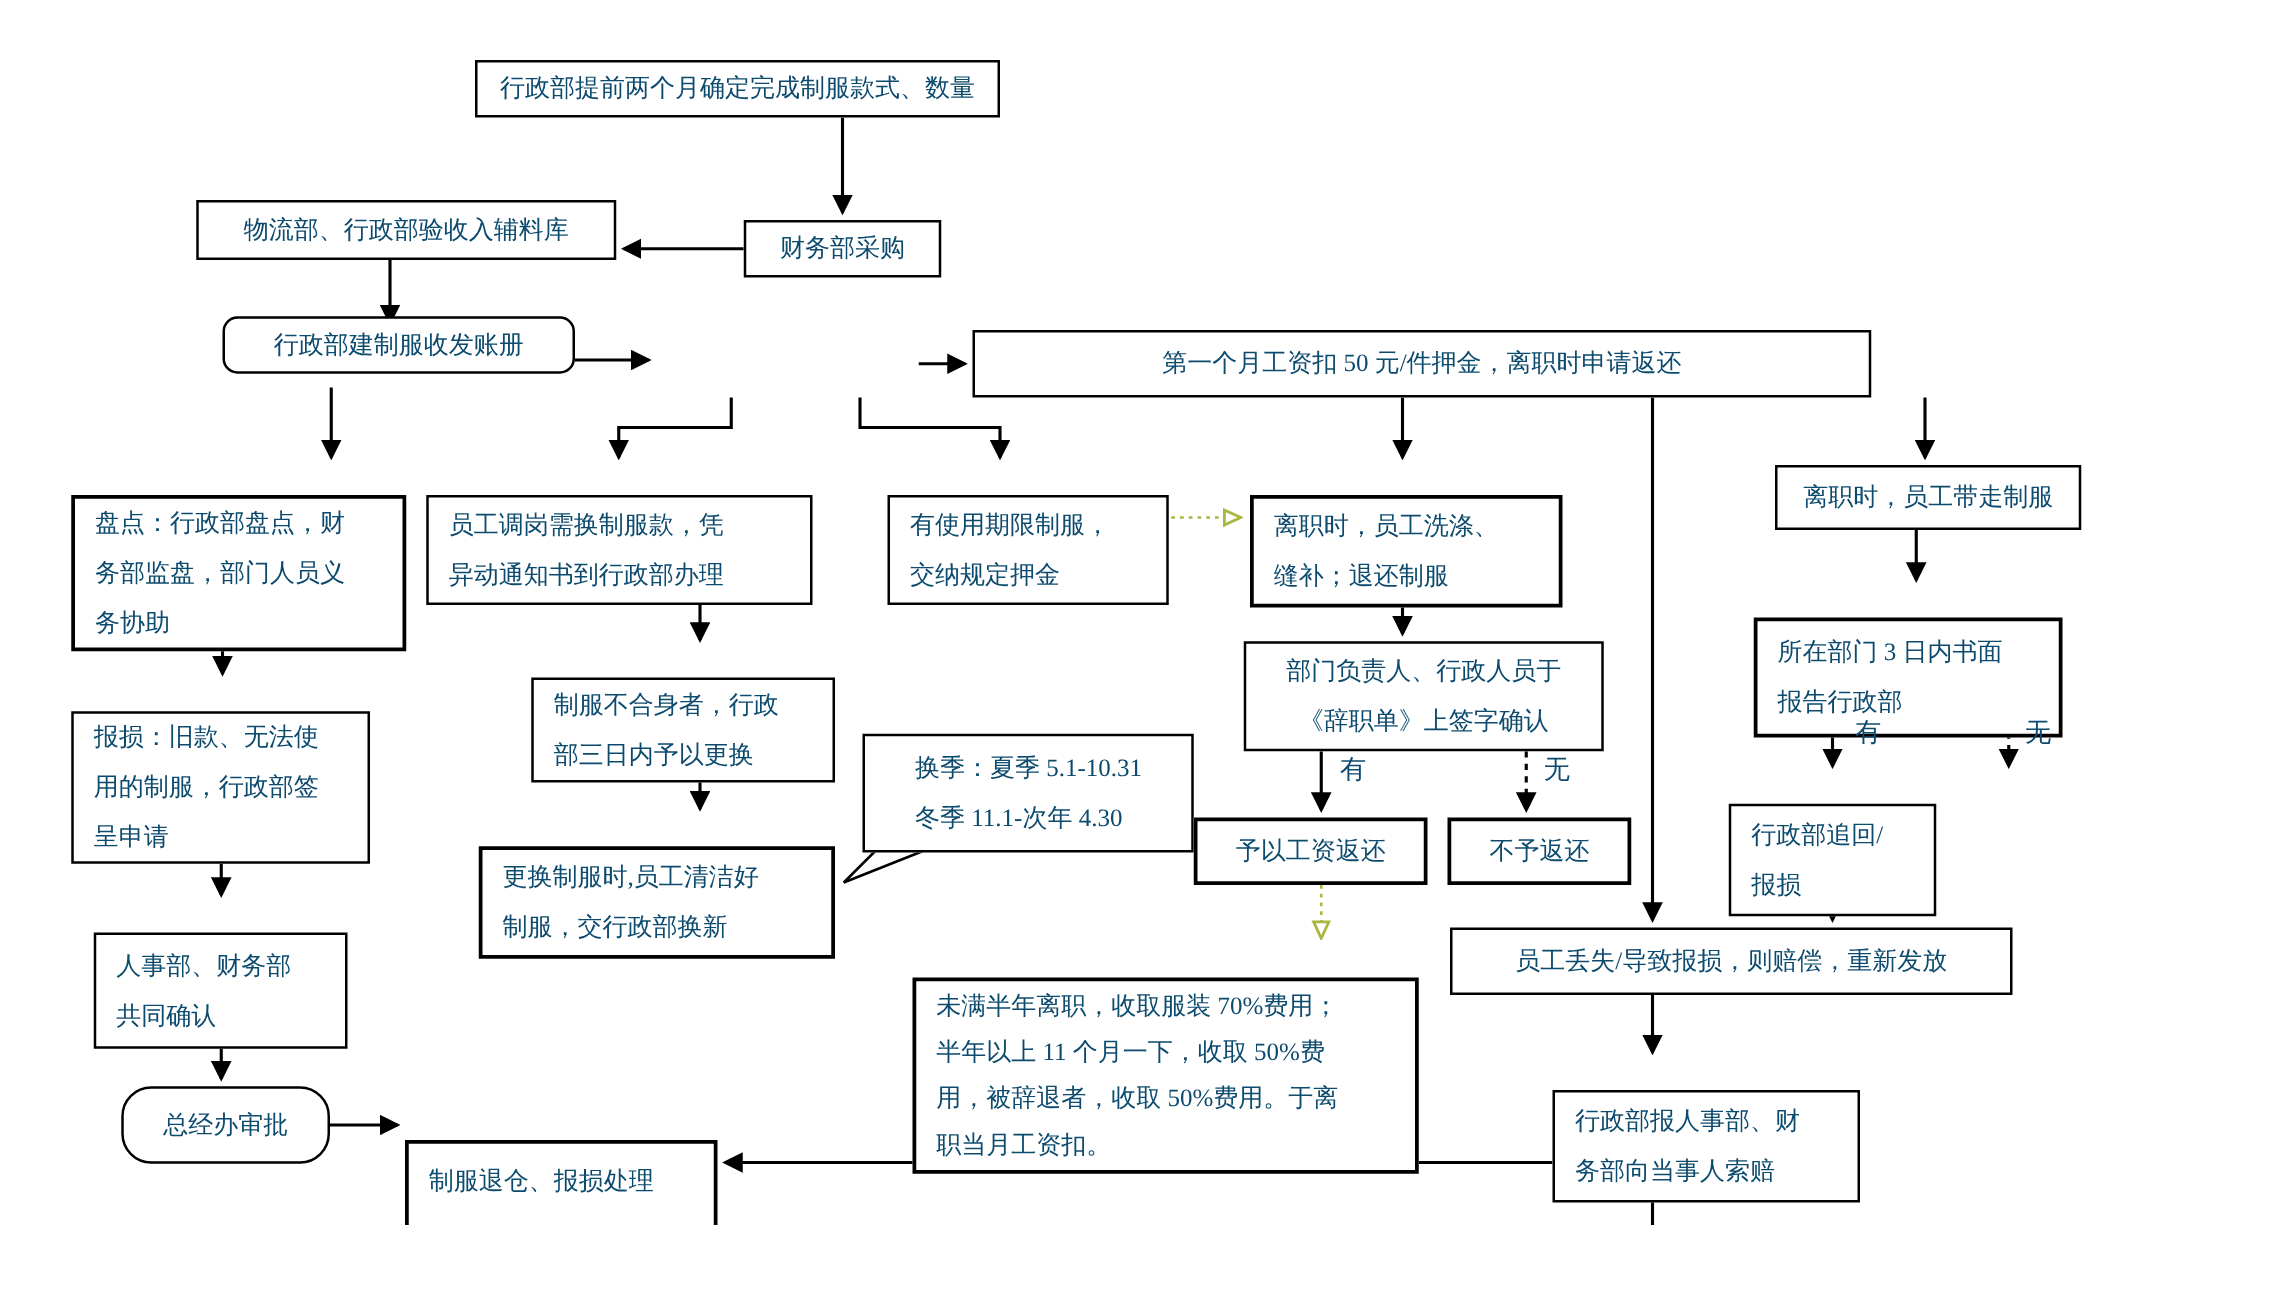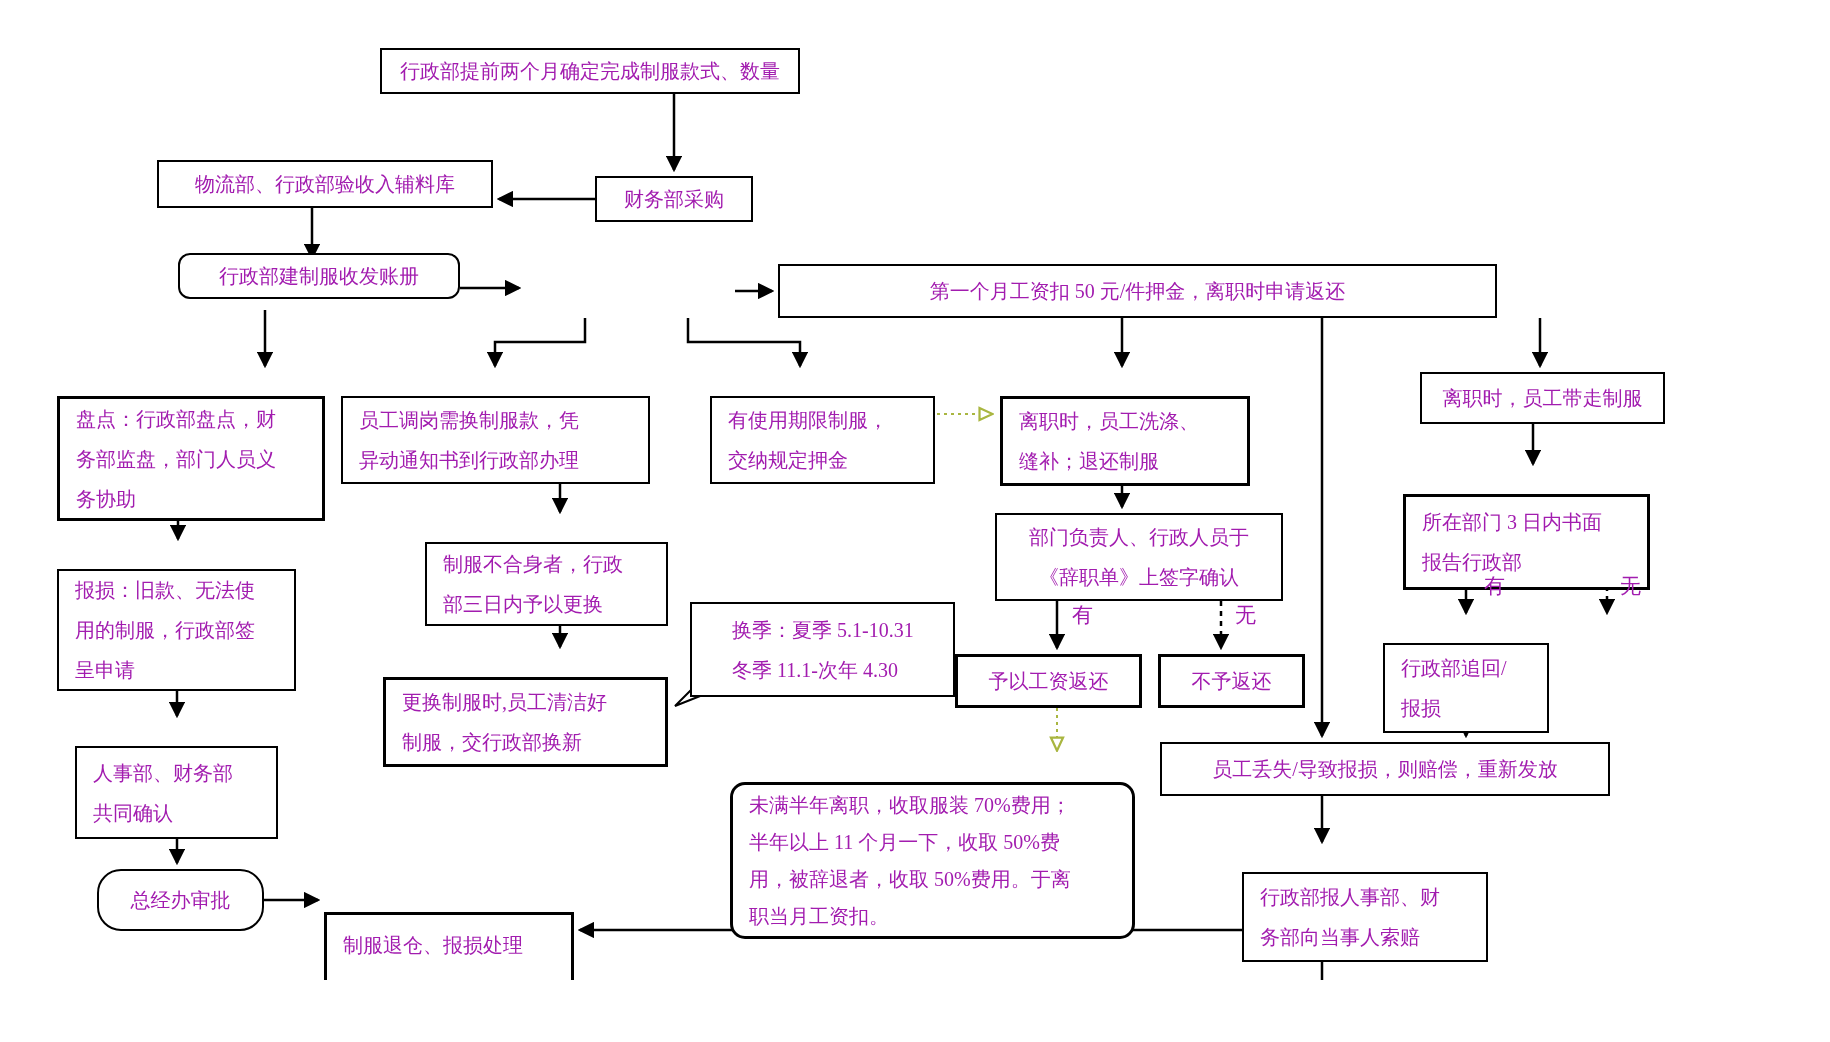--- a/index.html
+++ b/index.html
@@ -1,40 +1,40 @@
 <!DOCTYPE html>
 <html><head>
 <meta charset="utf-8">
 <style>
   html,body{margin:0;padding:0;background:#fff;}
   #canvas{
     position:relative;
     width:1830px;height:980px;
     background:#fff;
     font-family:"Liberation Serif","DejaVu Serif",serif;
-    color:#a21caf;
+    color:#0c4a6e;
     overflow:hidden;
   }
   #connectors{position:absolute;left:0;top:0;width:1830px;height:1042px;}
   .node{
     position:absolute;
     box-sizing:border-box;
     border:2px solid #000;
     background:#fff;
     display:flex;
     align-items:center;
     font-size:20px;
     line-height:40px;
     white-space:pre-line;
   }
   .thick{border-width:3px;}
   .c{justify-content:center;text-align:center;padding:0 6px;}
   .l{padding-left:16px;padding-right:8px;text-align:left;margin-top:24px;}
   .top{align-items:flex-start;padding-top:10px;}
-  .tight{line-height:37px;border-radius:15px;}
+  .tight{line-height:37px;}
   .branch-label{
     position:absolute;
     font-size:21px;
     line-height:21px;
   }
 </style>
 </head>
 <body>
 
 <div id="canvas">
@@ -101,21 +101,21 @@
 缝补；退还制服</div>
   <div class="node c" style="left:1420px;top:372px;width:245px;height:52px;">离职时，员工带走制服</div>
 
   <div class="node l" style="left:57px;top:545px;width:239px;height:122px;">报损：旧款、无法使
 用的制服，行政部签
 呈申请</div>
   <div class="node l" style="left:425px;top:518px;width:243px;height:84px;">制服不合身者，行政
 部三日内予以更换</div>
   <div class="node l thick" style="left:383px;top:653px;width:285px;height:90px;">更换制服时,员工清洁好
 制服，交行政部换新</div>
-  <div class="node l" style="left:690px;top:578px;width:265px;height:95px;padding-left:40px;">换季：夏季 5.1-10.31
+  <div class="node l" style="left:690px;top:563px;width:265px;height:95px;padding-left:40px;">换季：夏季 5.1-10.31
 冬季 11.1-次年 4.30</div>
 
   <div class="node c" style="left:995px;top:513px;width:288px;height:88px;">部门负责人、行政人员于
 《辞职单》上签字确认</div>
   <div class="node c thick" style="left:955px;top:654px;width:187px;height:54px;">予以工资返还</div>
   <div class="node c thick" style="left:1158px;top:654px;width:147px;height:54px;">不予返还</div>
 
   <div class="node l thick tight" style="left:730px;top:758px;width:405px;height:157px;">未满半年离职，收取服装 70%费用；
 半年以上 11 个月一下，收取 50%费
 用，被辞退者，收取 50%费用。于离

